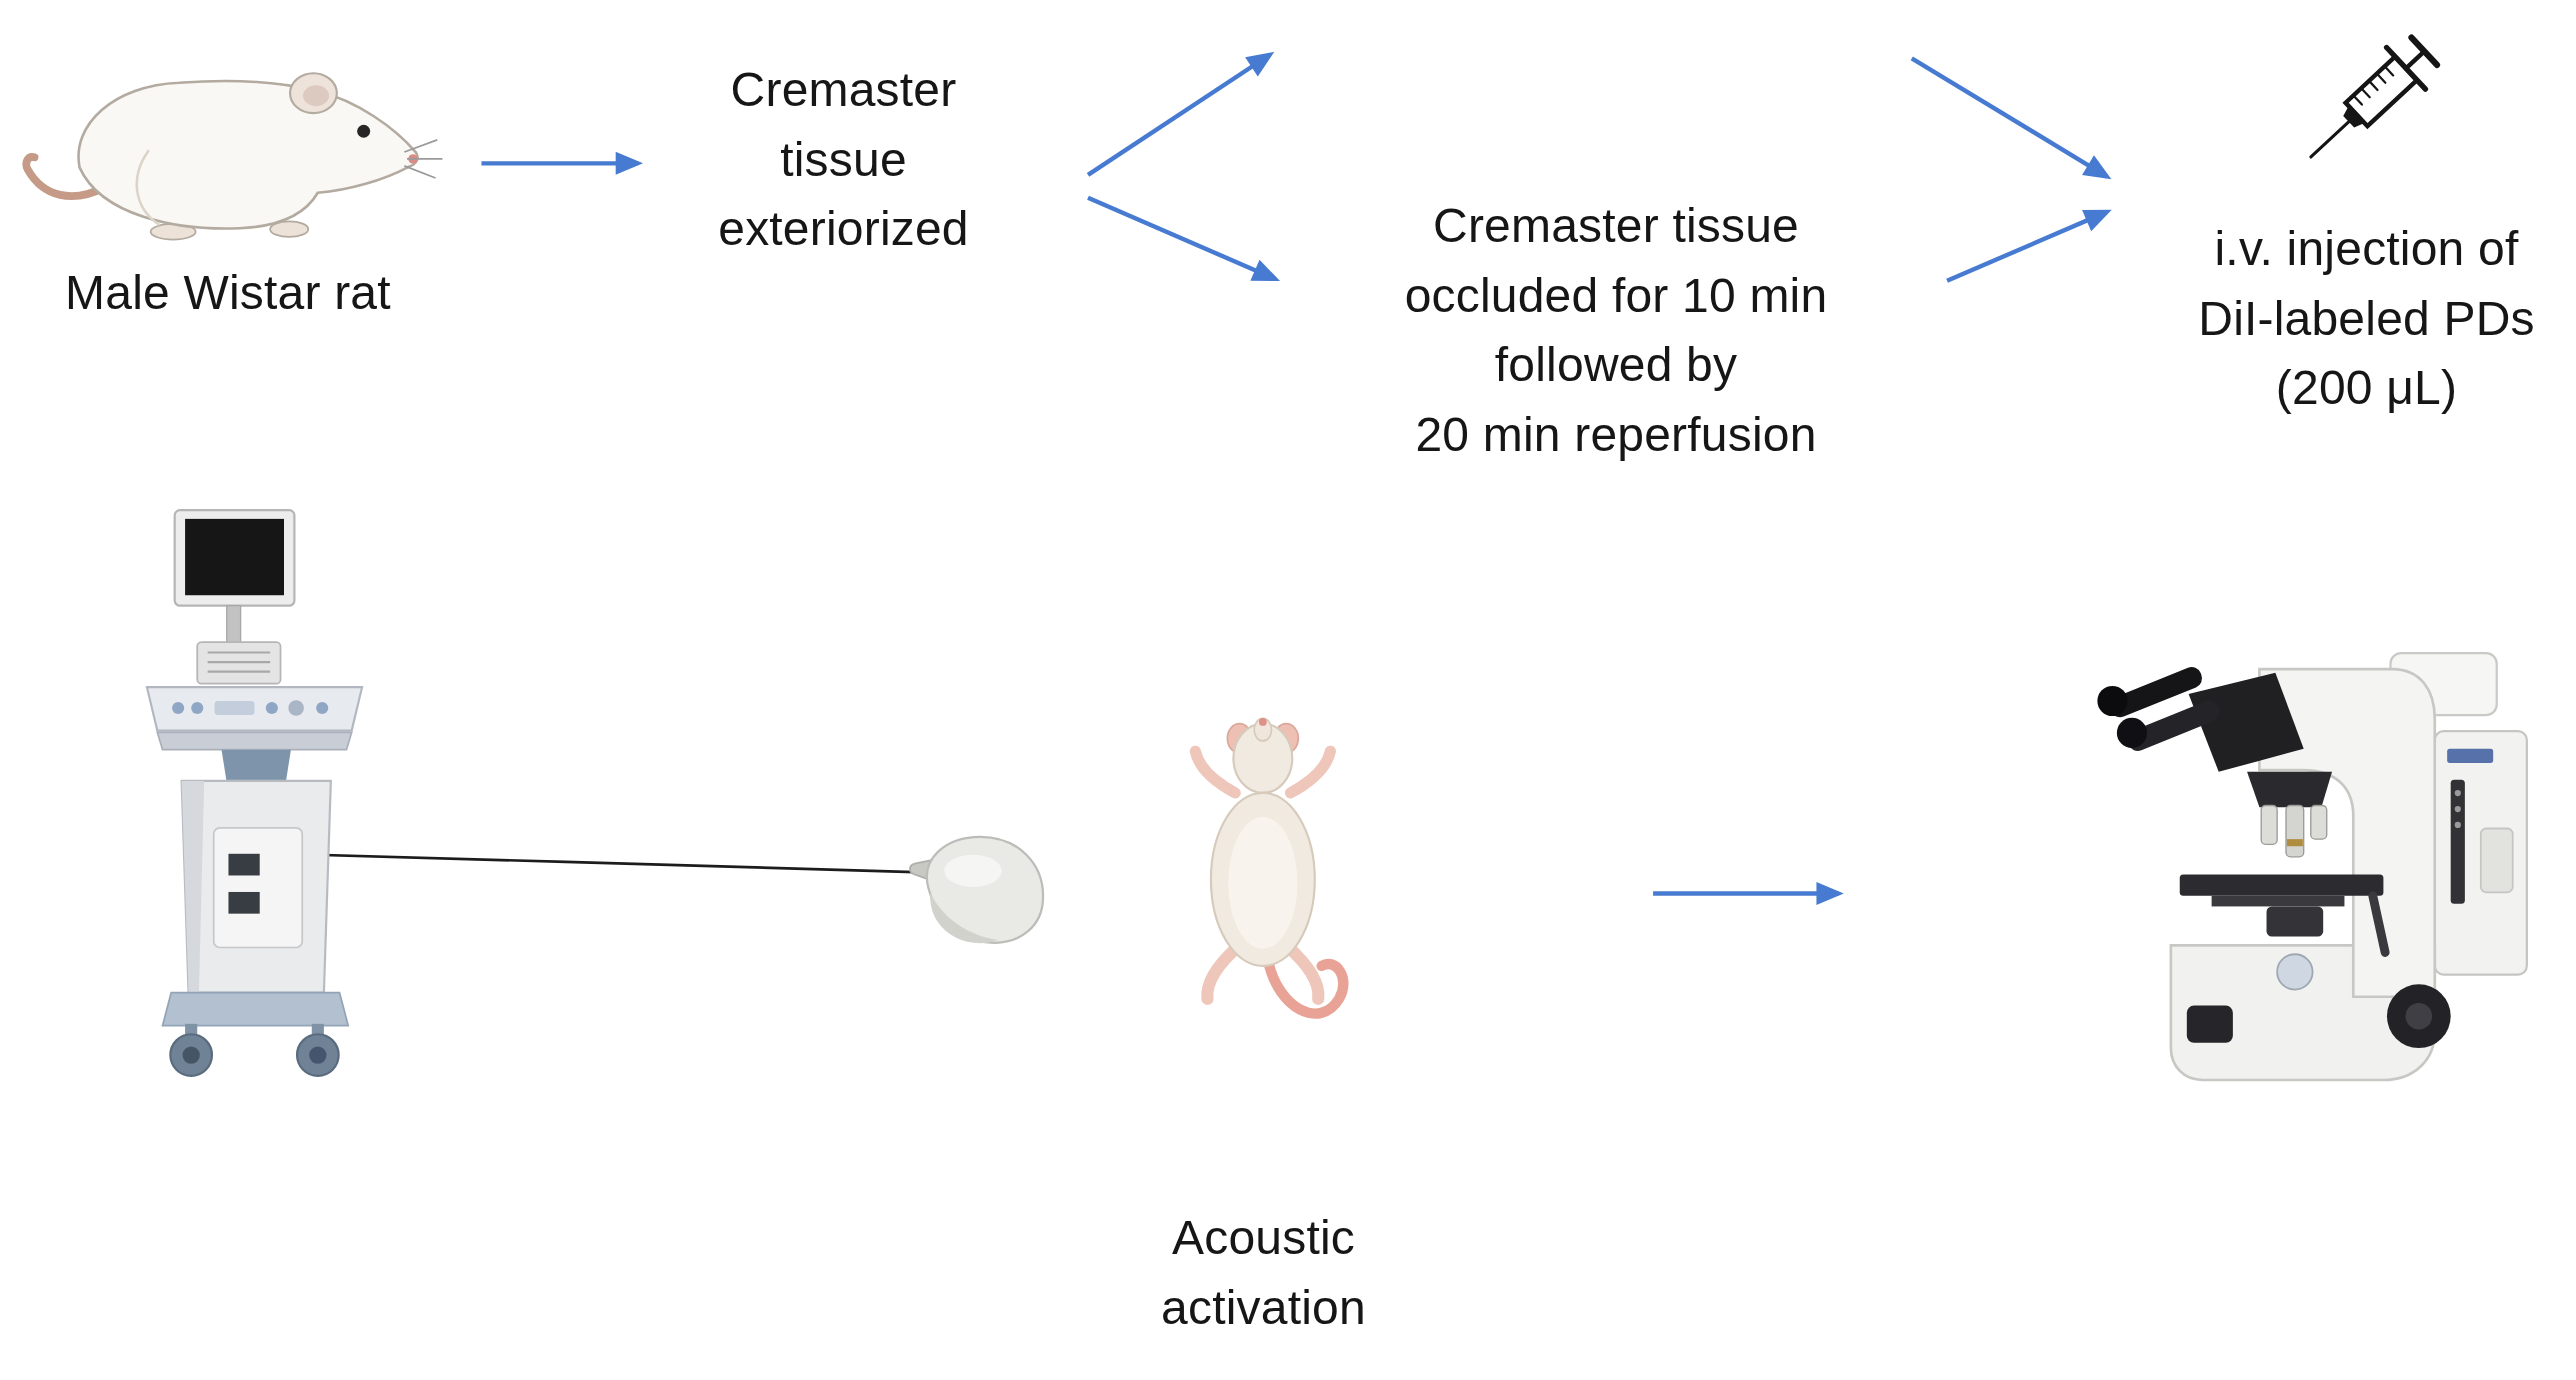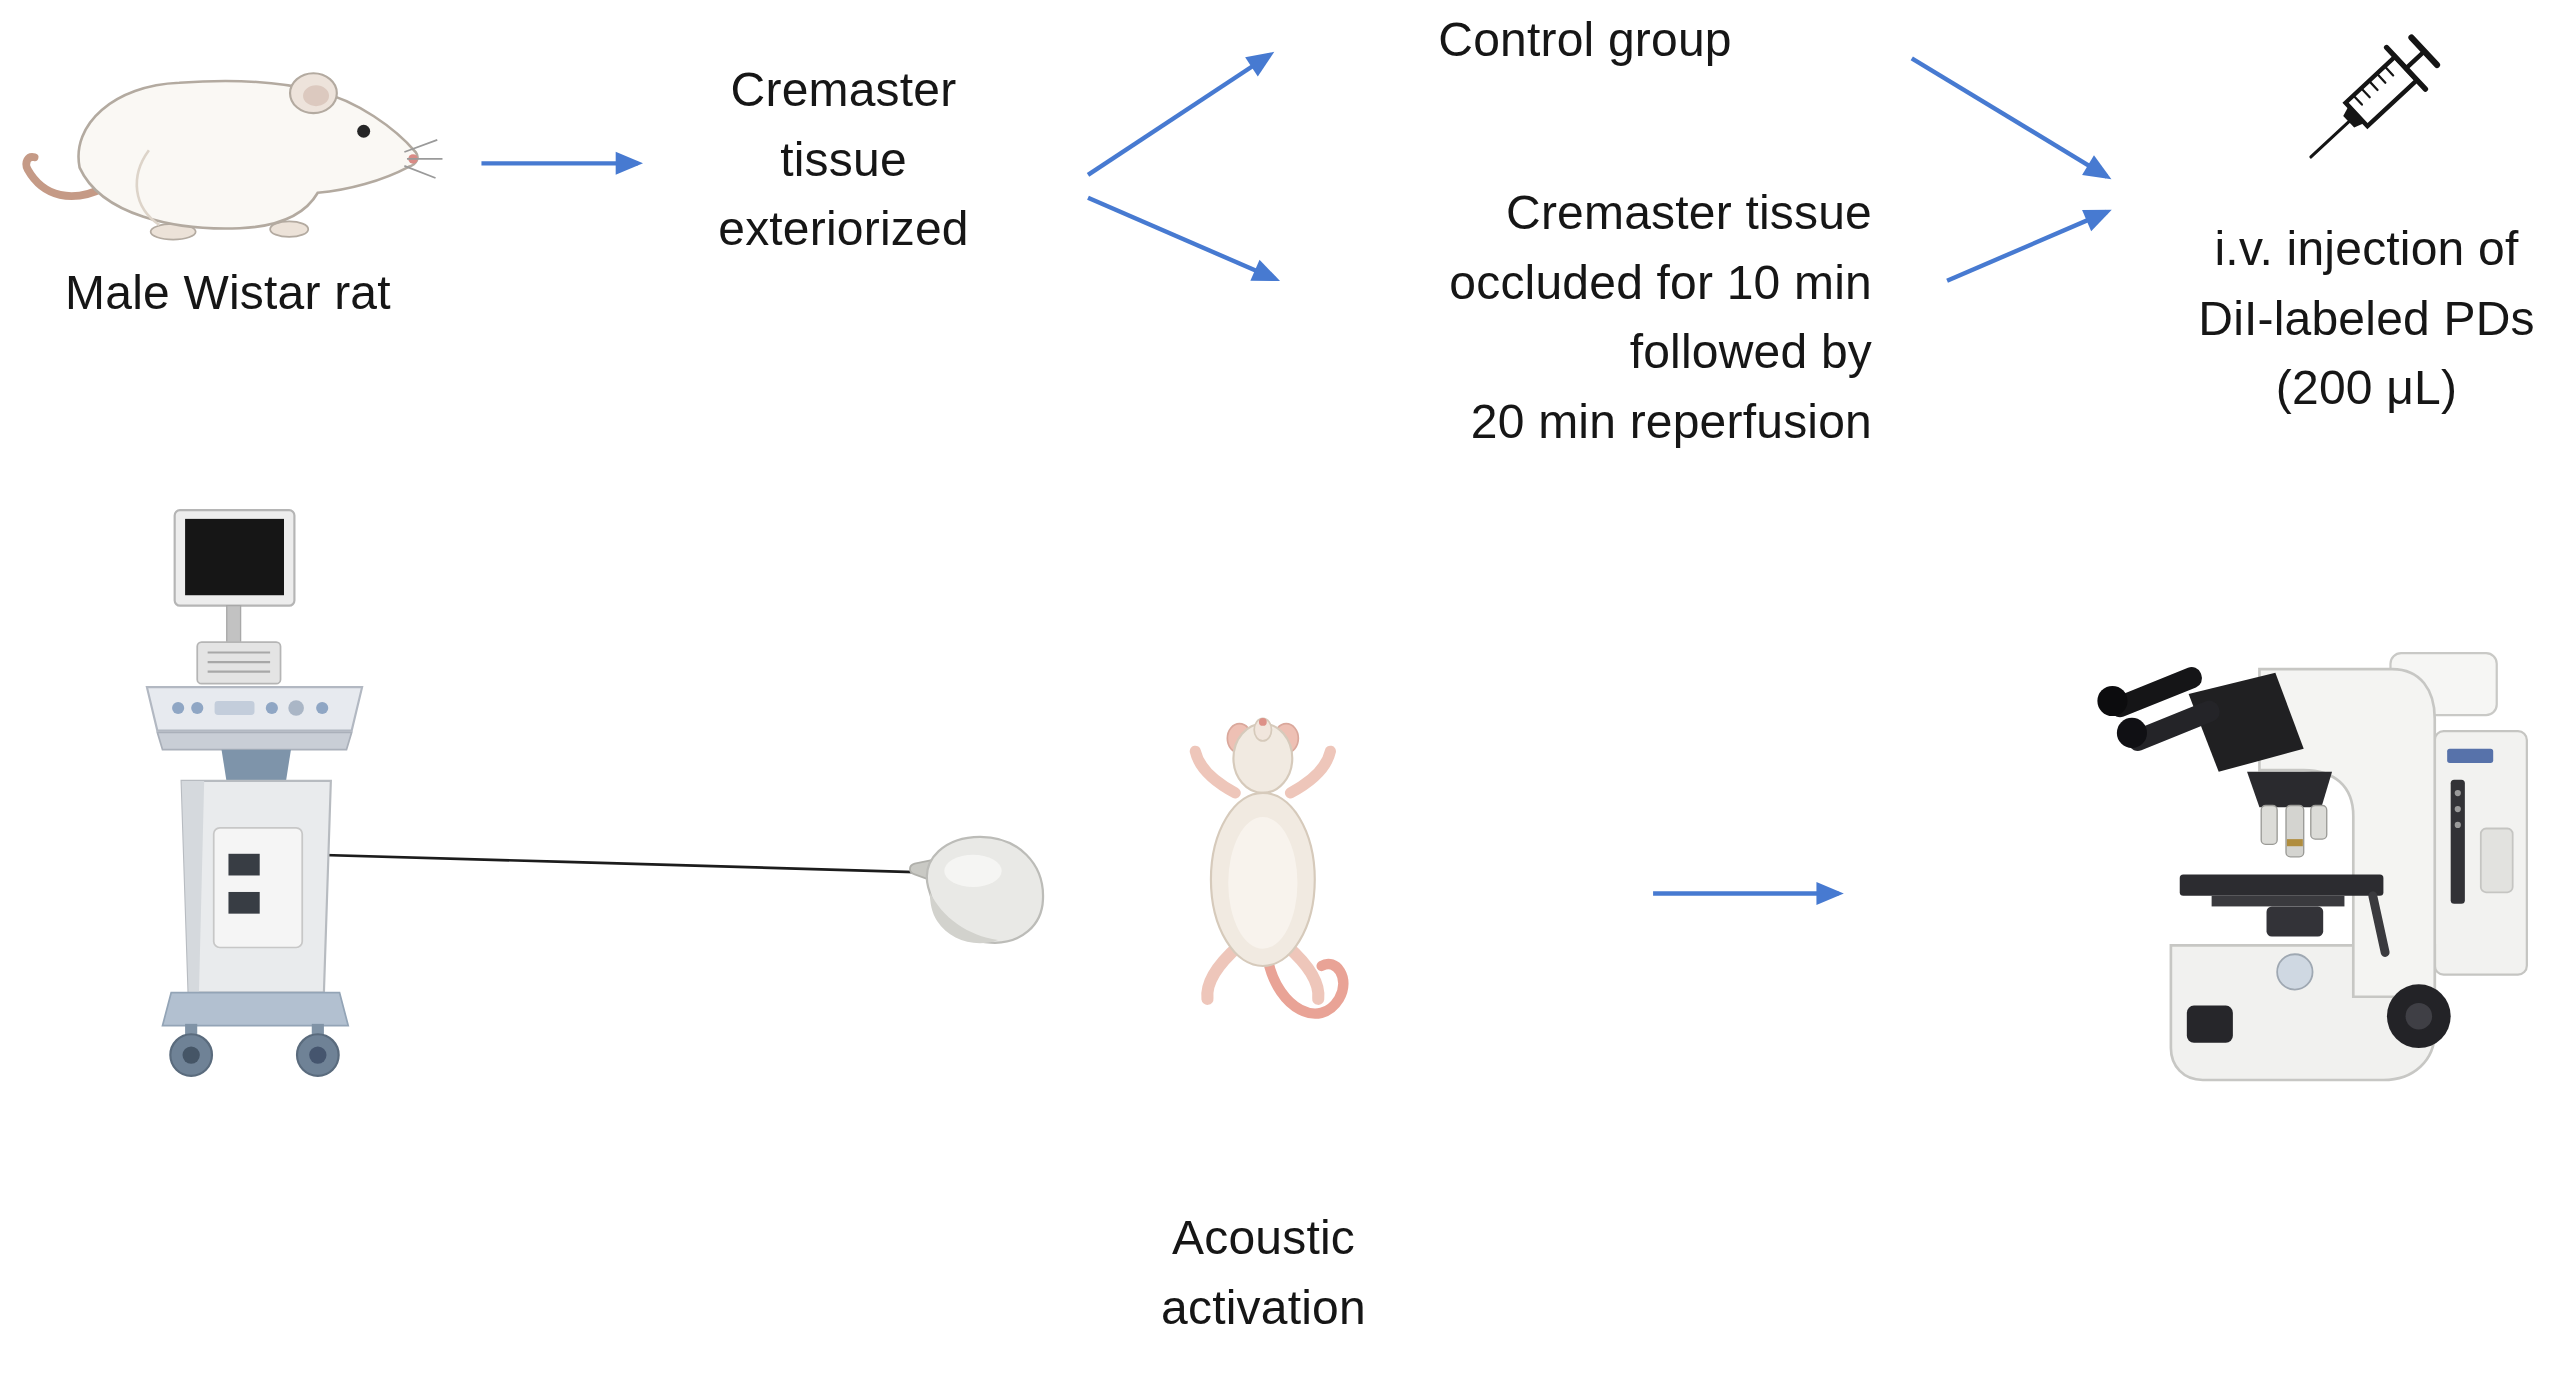--- a/index.html
+++ b/index.html
@@ -48,22 +48,21 @@
       <circle cx="455" cy="160" r="5.5" fill="#d98b86"></circle>
       <path d="M445 152 L483 138 M448 160 L489 160 M445 168 L481 182" stroke="#9a9a9a" stroke-width="2" fill="none"></path>
     </svg>
   </figure>
   <div class="label" style="left:-10.6px; top:258px; width:477px;">Male Wistar rat</div>
 
   <div class="label" style="left:645px; top:55px; width:397px;">Cremaster
 tissue
 exteriorized</div>
 
-  <div class="label" style="left:1382px; top:5.3px; width:406px;">Control group</div>
-  <div class="label" style="left:1360px; top:178px; width:512px;text-align:right;">Cremaster tissue
+  <div class="label" style="left:1360px; top:191px; width:512px;">Cremaster tissue
 occluded for 10 min
 followed by
 20 min reperfusion</div>
 
   <figure class="illus" style="left:2278px; top:7px; width:187px; height:187px;">
     <svg viewBox="0 0 210 210">
       <g transform="rotate(-43 105 105)" stroke="#151515" fill="none" stroke-linecap="round">
         <line x1="12" y1="105" x2="72" y2="105" stroke-width="3.5"></line>
         <path d="M70 96 L82 92 L82 118 L70 114 Z" fill="#151515" stroke="none"></path>
         <rect x="82" y="87" width="76" height="36" stroke-width="5" fill="#ffffff"></rect>

